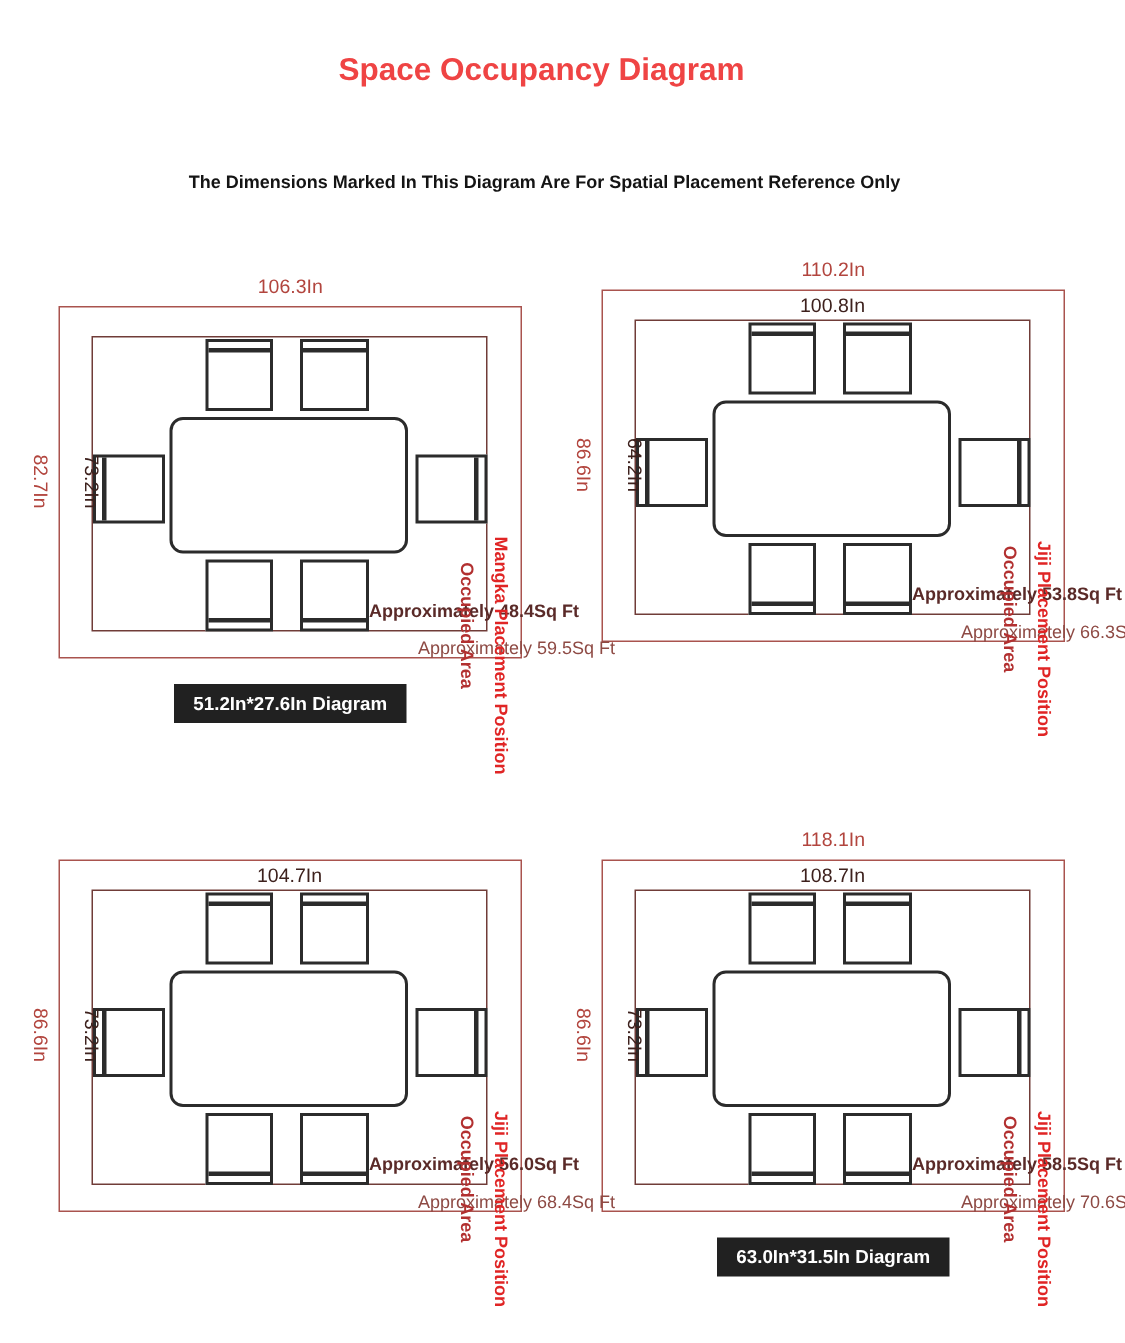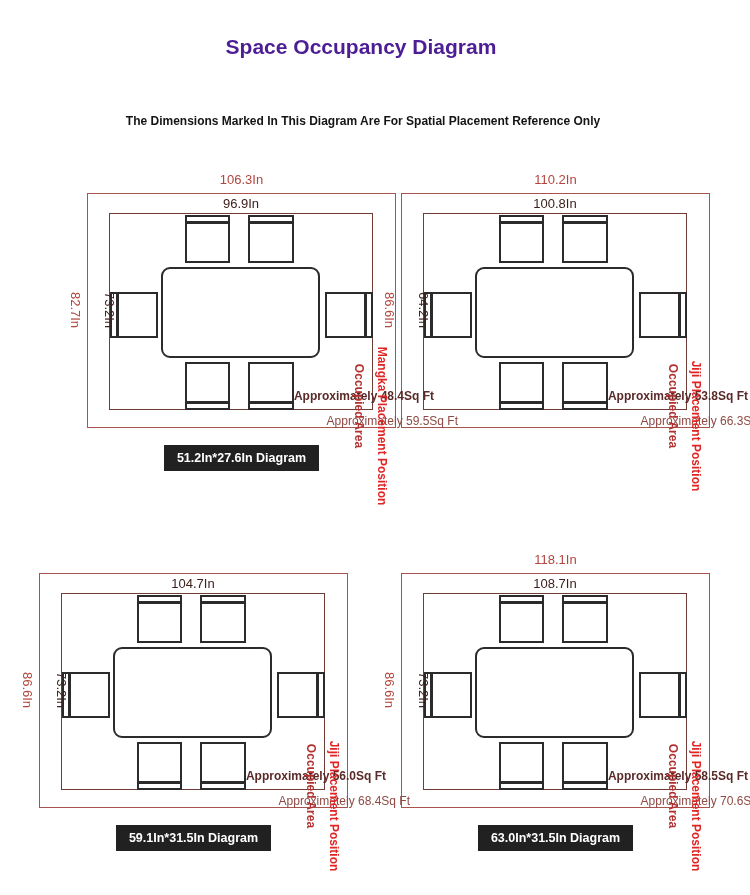--- a/index.html
+++ b/index.html
@@ -1,24 +1,24 @@
 <!DOCTYPE html>
 <html><head>
 <meta charset="utf-8">
 <style>
   html,body{margin:0;padding:0;background:#fff;}
   .page{position:relative;width:750px;height:895px;background:#ffffff;overflow:hidden;
         font-family:"Liberation Sans","DejaVu Sans",sans-serif;}
   .page-title{position:absolute;top:35px;left:0;width:722px;text-align:center;
-        font-size:21px;font-weight:bold;color:#4c1d95;}
+        font-size:21px;font-weight:bold;color:#ef4444;}
   .page-subtitle{position:absolute;top:114px;left:0;width:726px;text-align:center;
         font-size:12px;font-weight:bold;color:#141414;}
 
   .diagram{position:absolute;width:420px;height:360px;}
-  .d1{left:0;top:160px;margin-left:48px;} .d2{left:362px;top:160px;}
+  .d1{left:0;top:171px;} .d2{left:362px;top:160px;}
   .d3{left:0;top:540px;} .d4{left:362px;top:540px;}
 
   .rect-outer{position:absolute;left:39px;top:33px;width:309px;height:235px;
         border:1px solid #a9534e;box-sizing:border-box;z-index:1;}
   .rect-inner{position:absolute;left:61px;top:53px;width:264px;height:197px;
         border:1px solid #703c38;box-sizing:border-box;z-index:1;}
 
   .dim-top-outer{position:absolute;left:39px;top:12px;width:309px;text-align:center;
         font-size:13px;color:#b2453e;z-index:6;}
   .dim-top-inner{position:absolute;left:61px;top:36px;width:264px;text-align:center;
@@ -60,21 +60,20 @@
 </head>
 <body>
 
 <div class="page">
   <div class="page-title">Space Occupancy Diagram</div>
   <div class="page-subtitle">The Dimensions Marked In This Diagram Are For Spatial Placement Reference Only</div>
 
   <div class="diagram d1">
     <div class="dim-top-outer">106.3In</div>
     <div class="rect-outer"></div>
-    <div class="dim-top-inner">96.9In</div>
     <div class="rect-inner"></div>
     <div class="vanchor dim-left-outer"><span>82.7In</span></div>
     <div class="vanchor dim-left-inner"><span>73.2In</span></div>
     <div class="table"></div>
     <div class="chair chair-n chair-t1"></div>
     <div class="chair chair-n chair-t2"></div>
     <div class="chair chair-s chair-b1"></div>
     <div class="chair chair-s chair-b2"></div>
     <div class="chair chair-w chair-l"></div>
     <div class="chair chair-e chair-r"></div>
@@ -117,23 +116,20 @@
     <div class="chair chair-n chair-t1"></div>
     <div class="chair chair-n chair-t2"></div>
     <div class="chair chair-s chair-b1"></div>
     <div class="chair chair-s chair-b2"></div>
     <div class="chair chair-w chair-l"></div>
     <div class="chair chair-e chair-r"></div>
     <div class="vanchor occupied"><span>Occupied Area</span></div>
     <div class="vanchor position"><span>Jiji Placement Position</span></div>
     <div class="area-line area-line1">Approximately 56.0Sq Ft</div>
     <div class="area-line area-line2">Approximately 68.4Sq Ft</div>
-    <div class="badge-row">
-      <span class="badge">59.1In*31.5In Diagram</span>
-    </div>
   </div>
 
   <div class="diagram d4">
     <div class="dim-top-outer">118.1In</div>
     <div class="rect-outer"></div>
     <div class="dim-top-inner">108.7In</div>
     <div class="rect-inner"></div>
     <div class="vanchor dim-left-outer"><span>86.6In</span></div>
     <div class="vanchor dim-left-inner"><span>73.2In</span></div>
     <div class="table"></div>

